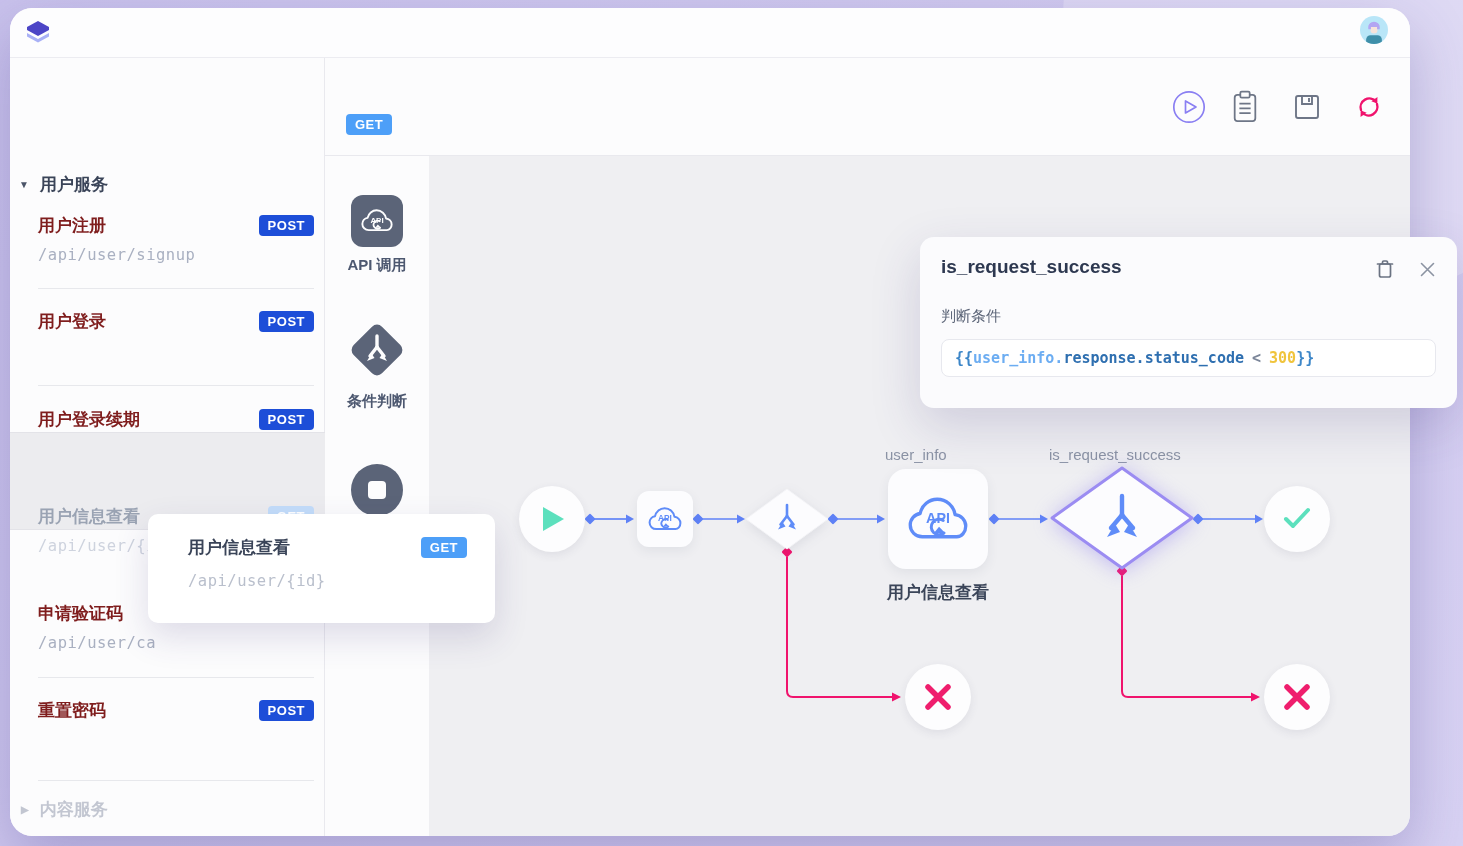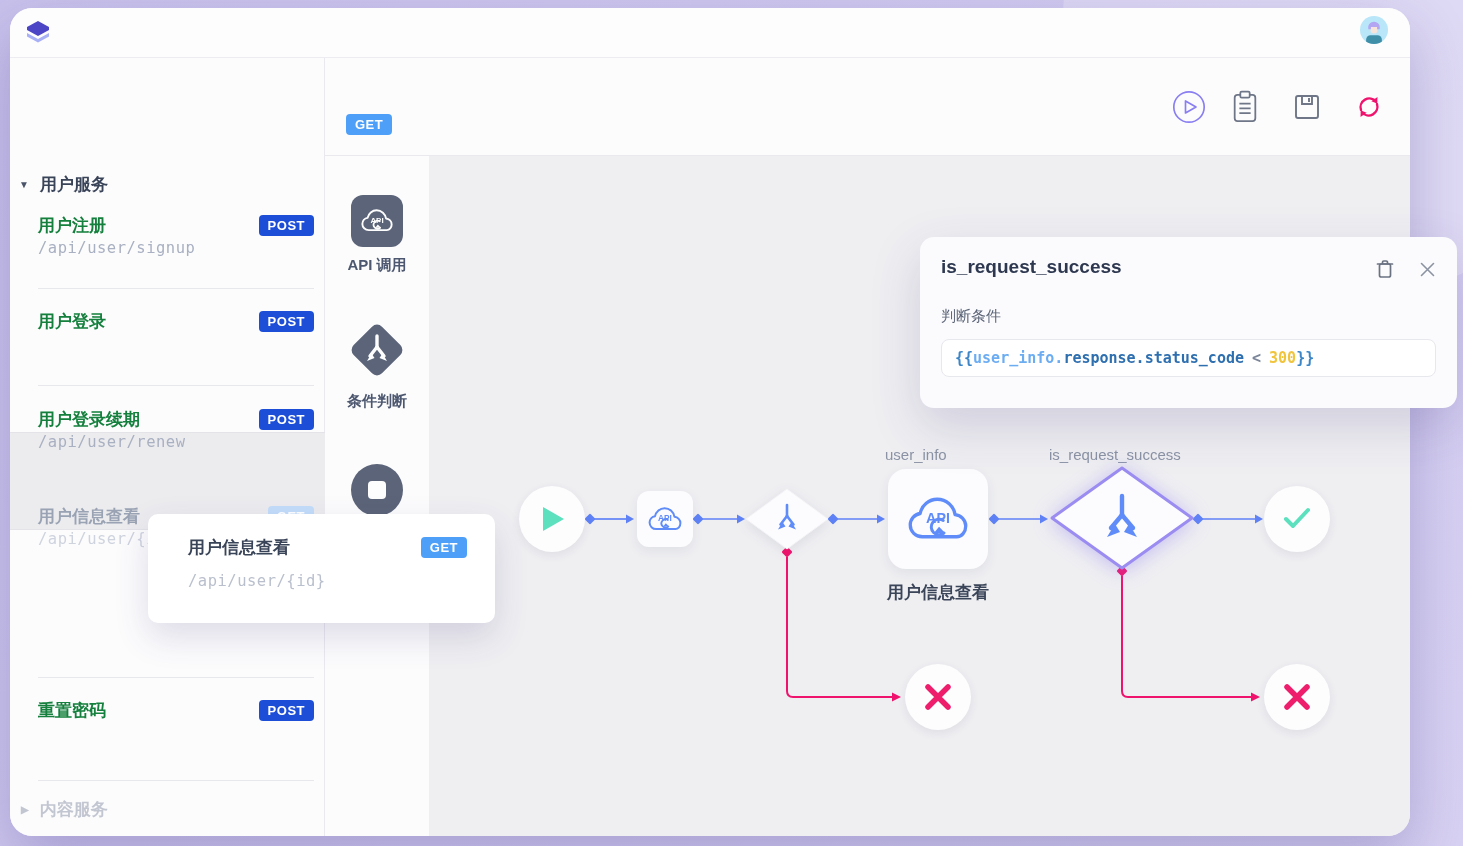--- a/index.html
+++ b/index.html
@@ -25,22 +25,22 @@
   
   .sidebar{position:absolute;left:0;top:50px;width:315px;height:778px;background:#fcfcfd;border-right:1px solid #e9e9ee;}
   .sec-head{position:absolute;left:9px;display:flex;align-items:center;gap:11px;
     font-size:17px;font-weight:700;color:#3a4458;}
   .sec-head .tri{font-size:10px;color:#4a5468;}
   .sec-head.muted, .sec-head.muted .tri{color:#c2c6d1;}
   .active-row{position:absolute;left:0;top:374px;width:315px;height:98px;background:#ececef;
     border-top:1px solid #e3e3e8;border-bottom:1px solid #e3e3e8;}
   .api-item{position:absolute;left:28px;width:276px;}
   .api-item .row1{display:flex;justify-content:space-between;align-items:center;height:24px;}
-  .api-item .t{font-size:17px;font-weight:700;color:#15803d;}
-  .api-item .p{margin-top:2px;font-size:15.5px;letter-spacing:.5px;color:#a9b0c1;}
+  .api-item .t{font-size:17px;font-weight:700;color:#7f1d1d;}
+  .api-item .p{margin-top:9px;font-size:15.5px;letter-spacing:.5px;color:#a9b0c1;}
   .api-item.dim .t{color:#9aa3b3;}
   .api-item.dim .p{color:#ced3de;}
   .badge{font-size:13px;font-weight:700;color:#fff;padding:3px 9px;border-radius:4px;letter-spacing:.5px;}
   .badge.post{background:#1d4ed8;}
   .badge.get{background:#4d9ff8;}
   .badge.get-dim{background:#c3ddfa;}
   .divider{position:absolute;left:28px;width:276px;height:1px;background:#e7e8ec;}
 
   
   .main-head{position:absolute;left:315px;top:50px;width:1085px;height:98px;background:#fcfcfd;border-bottom:1px solid #e9e9ee;}
@@ -137,31 +137,36 @@
         <span class="badge post">POST</span>
       </div>
     </div>
     <div class="divider" style="top:327px;"></div>
 
     <div class="api-item" style="top:349px;">
       <div class="row1">
         <span class="t">用户登录续期</span>
         <span class="badge post">POST</span>
       </div>
-      <div class="p mono">/api/user/renew</div>
     </div>
 
     <div class="api-item dim" style="top:446px;">
       <div class="row1">
         <span class="t">用户信息查看</span>
         <span class="badge get-dim">GET</span>
       </div>
       <div class="p mono">/api/user/{id}</div>
     </div>
 
+    <div class="api-item" style="top:543px;">
+      <div class="row1">
+        <span class="t">申请验证码</span>
+      </div>
+      <div class="p mono">/api/user/ca</div>
+    </div>
     <div class="divider" style="top:619px;"></div>
 
     <div class="api-item" style="top:640px;text-align:right;">
       <div class="row1">
         <span class="t">重置密码</span>
         <span class="badge post">POST</span>
       </div>
     </div>
     <div class="divider" style="top:722px;"></div>
 

